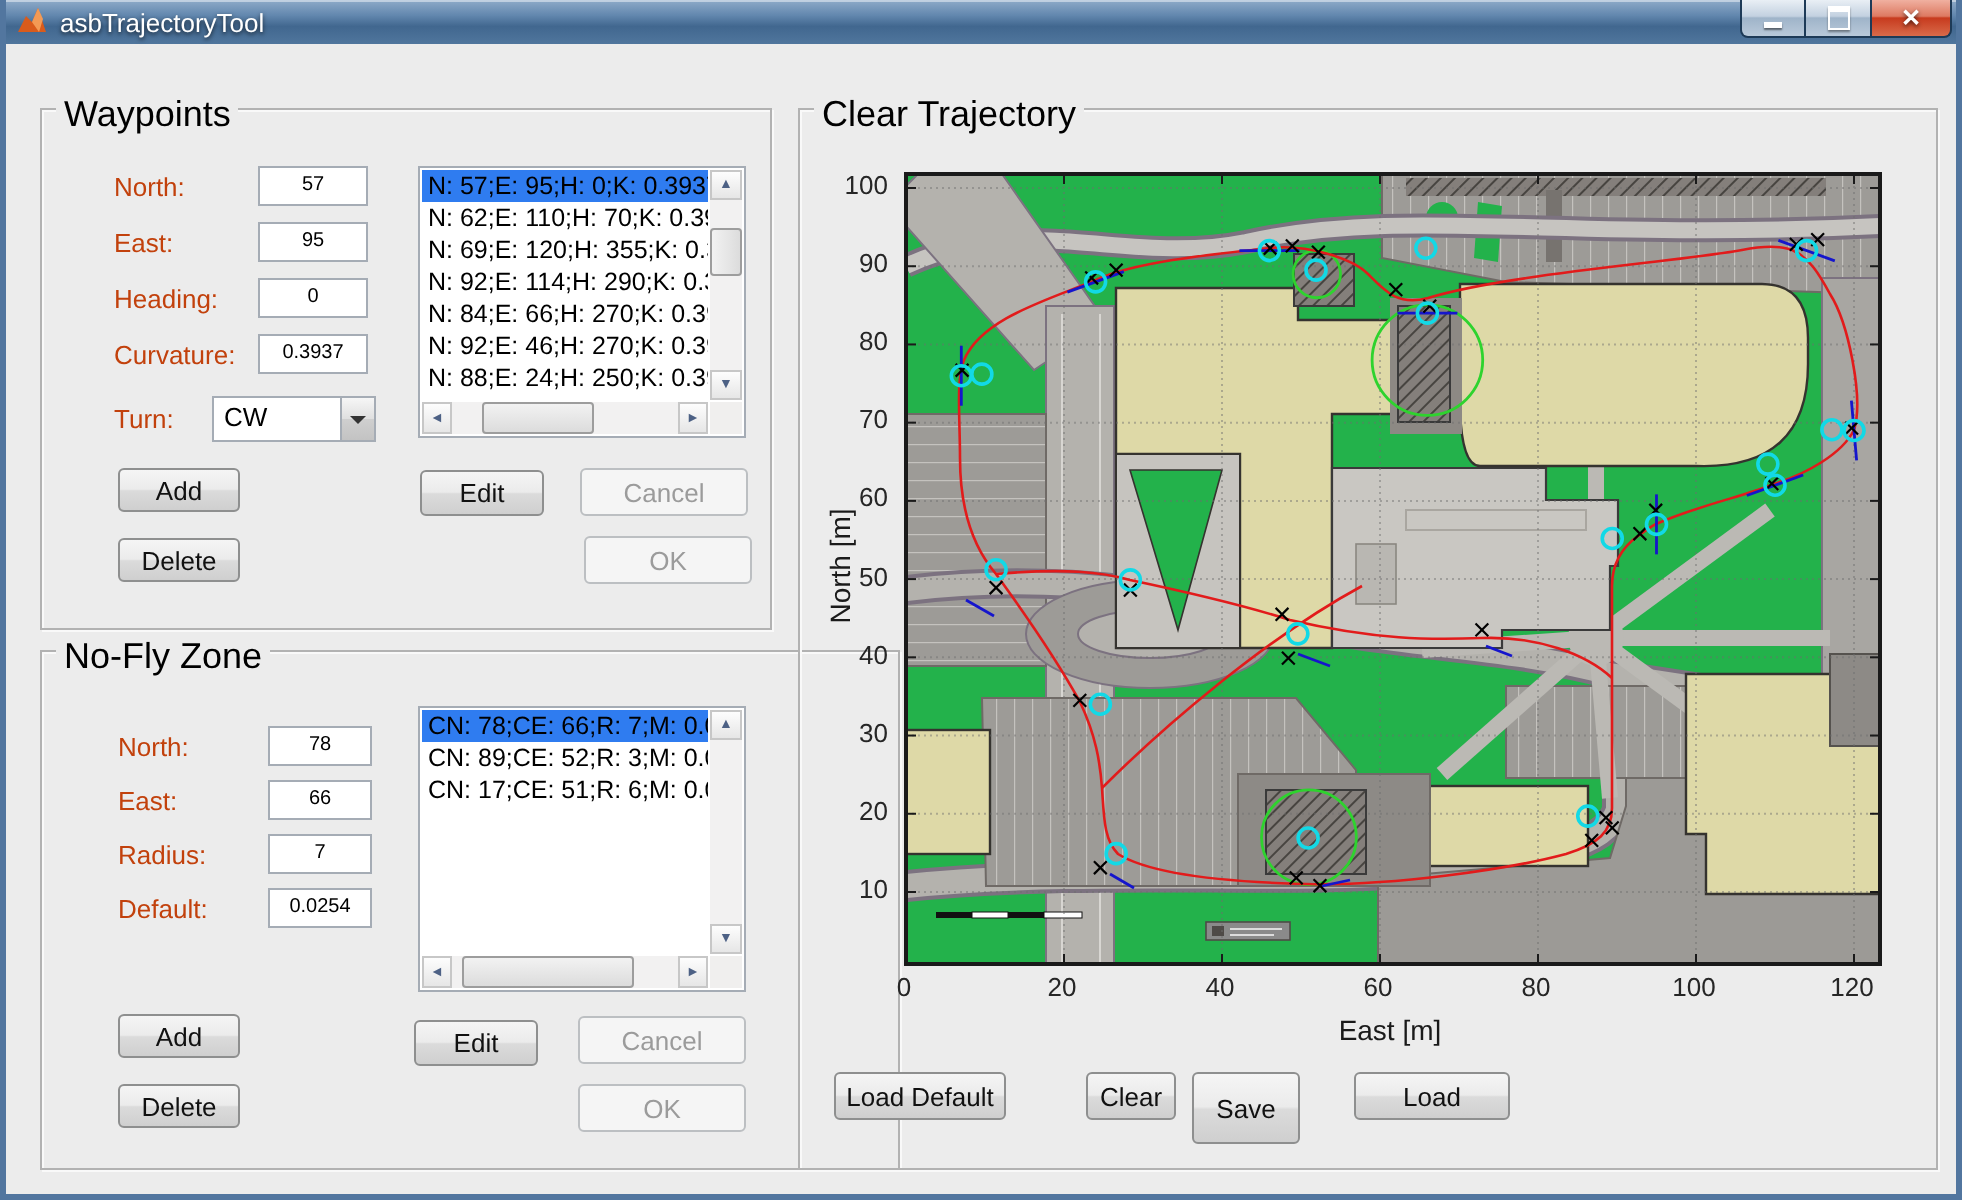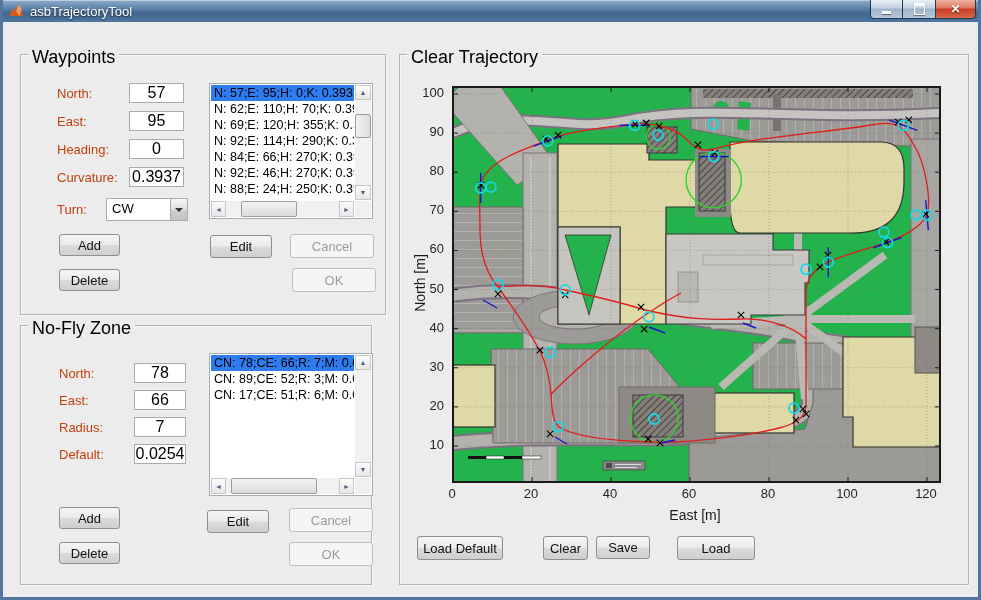--- a/index.html
+++ b/index.html
@@ -19,21 +19,21 @@
   .wbtn.maxb{width:33px;border-left:none;background:linear-gradient(#e9eff5,#c3d1e0 45%,#9fb4c9 50%,#b9c9da);}
   .wbtn.closeb{width:40px;border-left:none;border-radius:0 0 4px 0;
         background:linear-gradient(#f0b0a0,#dd7a62 45%,#c73b1e 50%,#d96a4a);}
   .glyph-min{width:9px;height:3px;background:#fff;box-shadow:0 1px 1px rgba(0,0,0,.5);display:block;margin-top:6px;}
   .glyph-max{width:9px;height:8px;border:1px solid #fff;border-top:3px solid #fff;box-shadow:0 1px 1px rgba(0,0,0,.4);display:block;}
   .glyph-close{color:#fff;font-size:12px;font-weight:bold;text-shadow:0 1px 2px rgba(0,0,0,.6);line-height:1;}
   
   .panel{position:absolute;border:1px solid #b2b2b2;box-shadow:inset 1px 1px 0 #f9f9f9, 1px 1px 0 #f9f9f9;box-sizing:border-box;}
   .panel-title{position:absolute;top:-8px;left:7px;background:#ececec;padding:0 4px;font-size:18px;color:#000;}
   .flabel{position:absolute;font-size:13px;color:#c2410c;}
-  .edit{position:absolute;background:#fff;border:1px solid #a5acb5;font-size:16px;text-align:center;
+  .edit{position:absolute;background:#fff;border:1px solid #a5acb5;font-size:10px;text-align:center;
         line-height:18px;height:18px;box-sizing:content-box;}
   
   .combo{position:absolute;background:#fff;border:1px solid #a5acb5;font-size:13px;}
   .combo-text{position:absolute;left:5px;top:2px;}
   .combo-arrow{position:absolute;right:0;top:0;bottom:0;width:16px;border-left:1px solid #a5acb5;
         background:linear-gradient(#f6f6f6,#dfdfdf 50%,#cfcfcf 51%,#c3c3c3);display:flex;align-items:center;justify-content:center;}
   .combo-arrow i{width:0;height:0;border-left:4px solid transparent;border-right:4px solid transparent;border-top:4px solid #333;}
   
   .btn{position:absolute;font-family:"Liberation Sans",sans-serif;font-size:13px;color:#111;text-align:center;
        border:1px solid #8e8f8f;border-radius:3px;box-sizing:border-box;cursor:pointer;
@@ -135,21 +135,21 @@
         <div class="sb-btn" style="right:0;">►</div>
       </div>
       <div class="sb-c"></div>
     </div>
 
     <div class="btn" style="left:189px;top:180px;width:62px;height:23px;">Edit</div>
     <div class="btn disabled" style="left:269px;top:179px;width:84px;height:24px;">Cancel</div>
     <div class="btn disabled" style="left:271px;top:213px;width:84px;height:24px;">OK</div>
   </div>
 
-  <div class="panel" style="left:17px;top:325px;width:352px;height:260px;padding-left:21px;">
+  <div class="panel" style="left:17px;top:325px;width:430px;height:260px;padding-left:21px;">
     <span class="panel-title">No-Fly Zone</span>
 
     <span class="flabel" style="left:38px;top:40px;">North:</span>
     <div class="edit" style="left:113px;top:37px;width:50px;">78</div>
 
     <span class="flabel" style="left:38px;top:67px;">East:</span>
     <div class="edit" style="left:113px;top:64px;width:50px;">66</div>
 
     <span class="flabel" style="left:38px;top:94px;">Radius:</span>
     <div class="edit" style="left:113px;top:91px;width:50px;">7</div>
@@ -471,17 +471,17 @@
         <div class="tick-label" style="left: 143px; top: 0px; width: 30px; text-align: center;">40</div>
         <div class="tick-label" style="left: 222px; top: 0px; width: 30px; text-align: center;">60</div>
         <div class="tick-label" style="left: 301px; top: 0px; width: 30px; text-align: center;">80</div>
         <div class="tick-label" style="left: 380px; top: 0px; width: 30px; text-align: center;">100</div>
         <div class="tick-label" style="left: 459px; top: 0px; width: 30px; text-align: center;">120</div>
       </div>
     <div class="axis-label" style="left:245px;top:452px;width:100px;">East [m]</div>
 
     <div class="btn" style="left:17px;top:481px;width:86px;height:24px;">Load Default</div>
     <div class="btn" style="left:143px;top:481px;width:45px;height:24px;">Clear</div>
-    <div class="btn" style="left:196px;top:481px;width:54px;height:23px;">Save</div>
+    <div class="btn" style="left:196px;top:481px;width:54px;height:36px;">Save</div>
     <div class="btn" style="left:277px;top:481px;width:78px;height:24px;">Load</div>
   </div>
 
 </div>
 
 </body></html>

